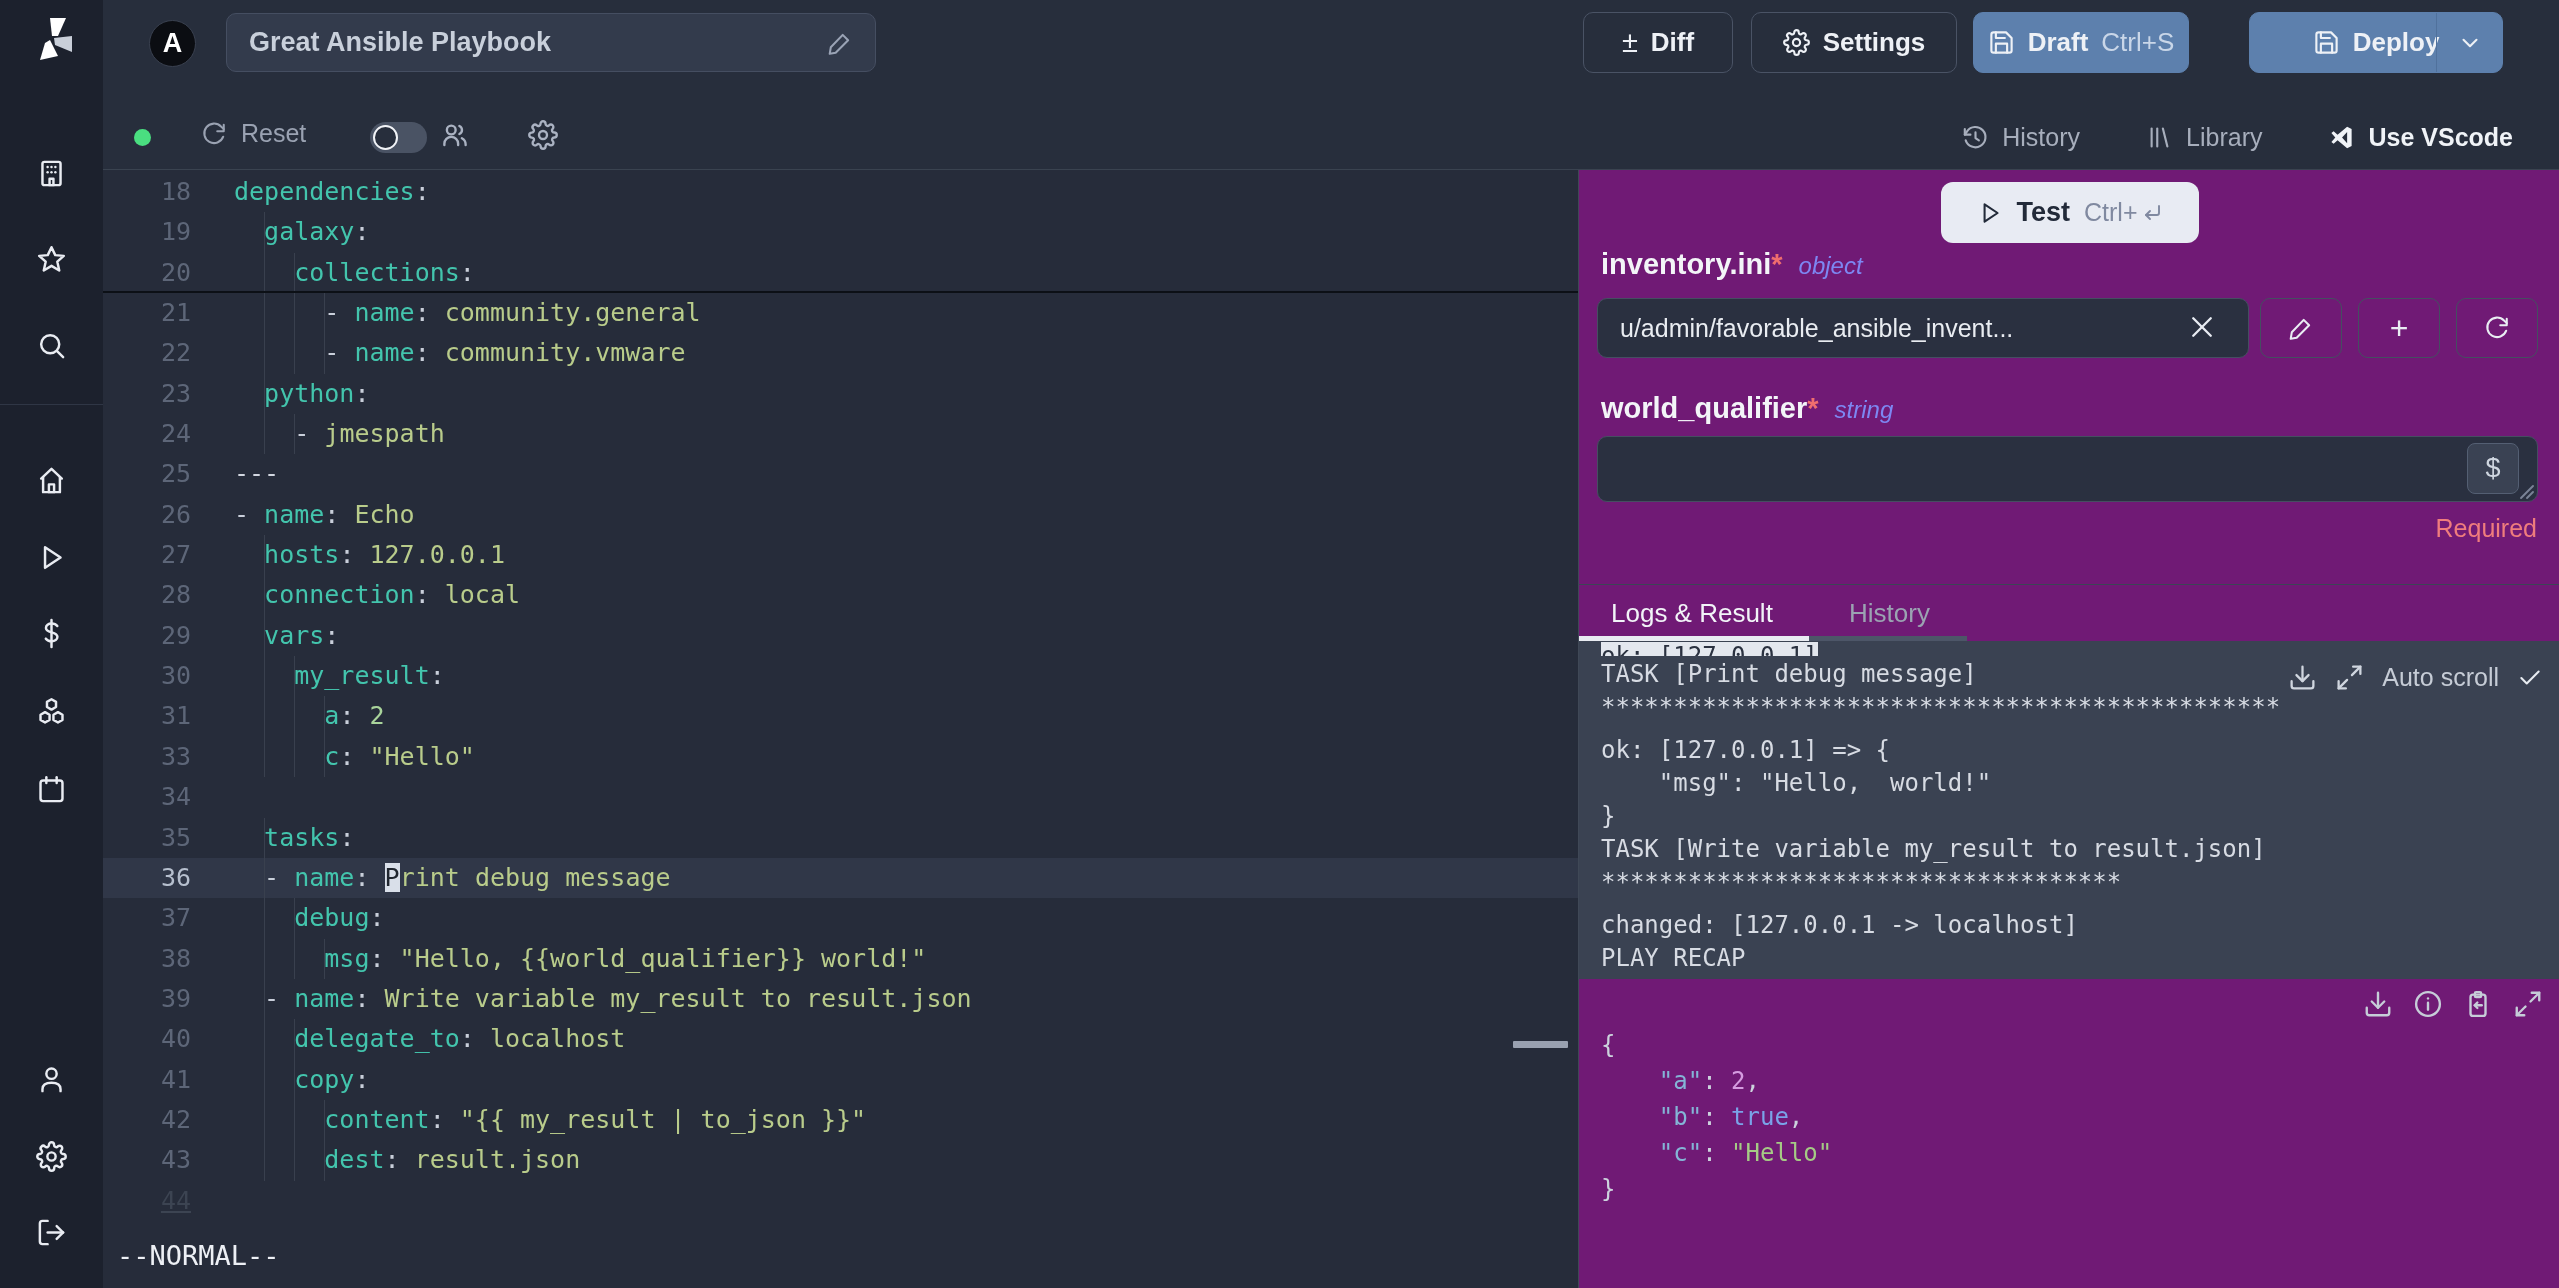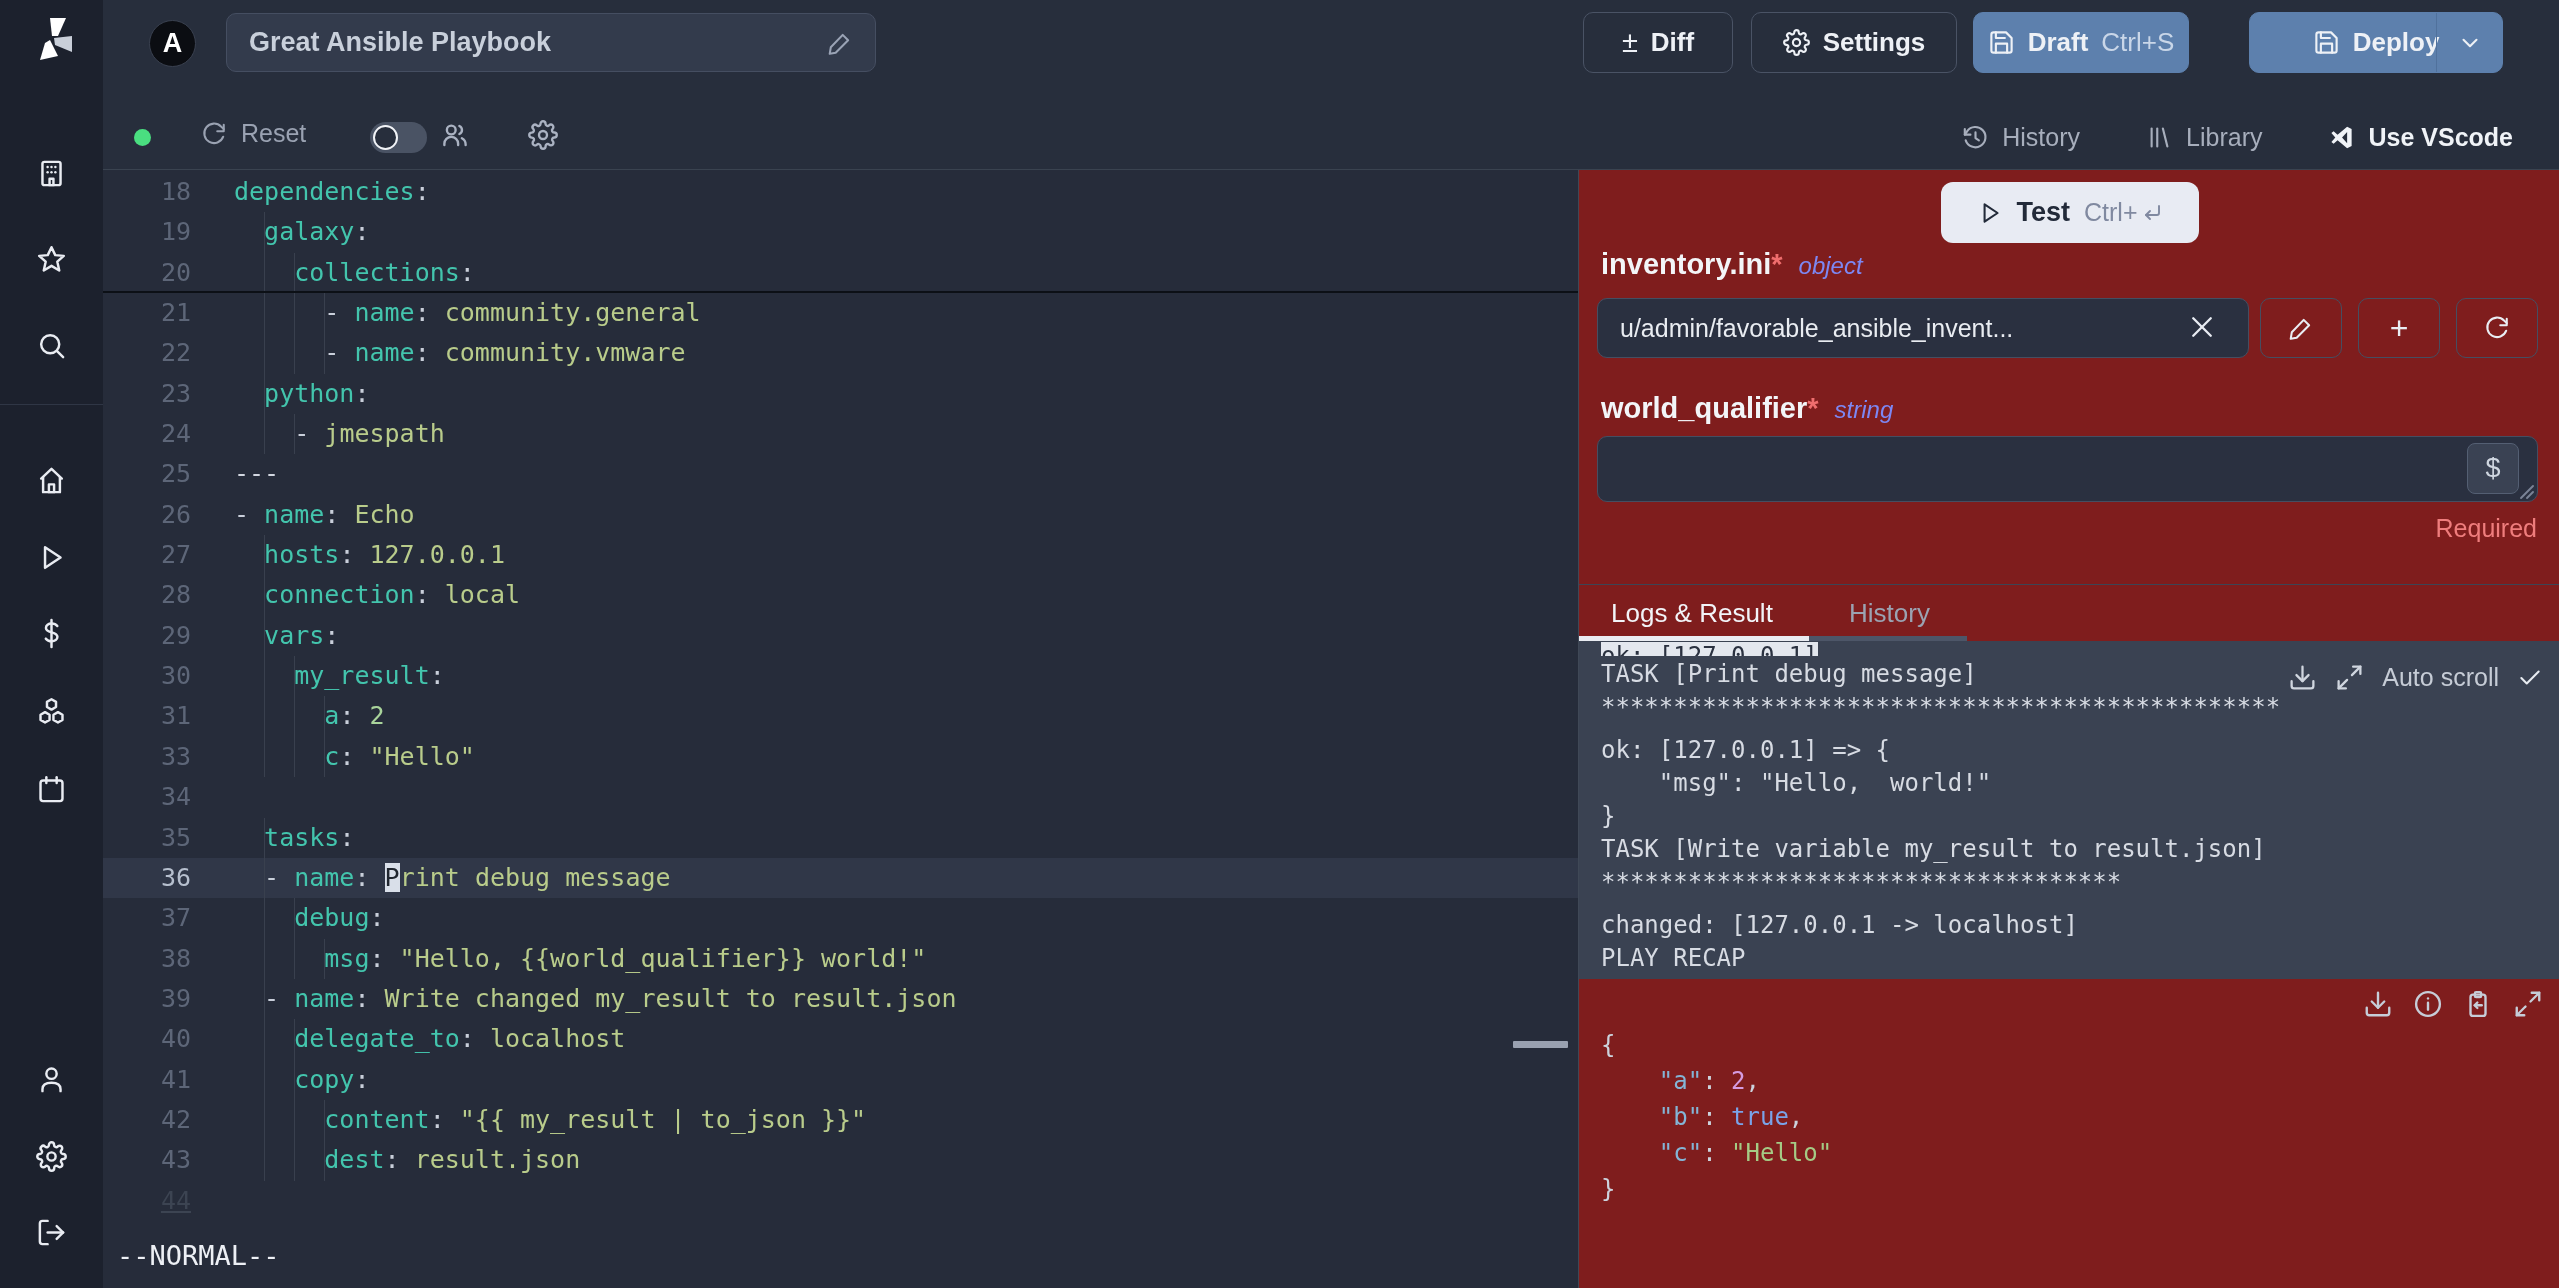--- a/index.html
+++ b/index.html
@@ -54,21 +54,21 @@
   .codeln { position:absolute; left:131px; top:0; }
   .guide { position:absolute; top:0; width:1px; height:100%; background:#39404e; }
   .tk-k { color:#43c5ad; } .tk-v { color:#b9cc8b; } .tk-p { color:#c9cfda; }
   .tk-n { color:#a9d49b; } .tk-b { color:#70a2ec; } .tk-d { color:#d2d7e0; }
   .tk-c { background:#d9dfe9; color:#20262f; }
   #vim-mode { position:absolute; left:14px; top:1070px; font-family:"DejaVu Sans Mono", monospace; font-size:27px; color:#edf0f5; }
   #scrollmark { position:absolute; right:10px; top:871px; width:55px; height:7px; background:#99a1b0; border-radius:1px; }
   #panel-divider { position:absolute; left:1578px; top:170px; width:1px; height:1118px; background:#3f4856; }
 
   
-  #rpanel { position:absolute; left:1579px; top:170px; width:980px; height:1118px; background:#7f1d1d; }
+  #rpanel { position:absolute; left:1579px; top:170px; width:980px; height:1118px; background:#701a75; }
   .test-btn { position:absolute; left:362px; top:12px; width:258px; height:61px; background:#e8ebf3; border:none; border-radius:12px; display:flex; align-items:center; justify-content:center; gap:14px; cursor:pointer; }
   .test-btn .lbl { font-size:27px; font-weight:700; color:#222a39; }
   .test-btn .kbd { font-size:25px; color:#7e87999e; color:#8089a0; display:flex; align-items:center; gap:2px; }
   .test-btn svg { width:26px; height:26px; }
 
   .arg-label { position:absolute; left:22px; display:flex; align-items:baseline; gap:16px; }
   .arg-label .nm { font-size:29px; font-weight:700; color:#f3f5f8; }
   .arg-label .req { color:#ef6e6e; }
   .arg-label .ty { font-size:24px; font-style:italic; color:#7d87f2; }
 
@@ -307,21 +307,21 @@
       <div class="cl"><span class="ln">28</span><span class="guide" style="left: 161.1px;"></span><span class="codeln"><span>  </span><span class="tk-k">connection</span><span class="tk-p">:</span><span class="tk-v"> local</span></span></div>
       <div class="cl"><span class="ln">29</span><span class="guide" style="left: 161.1px;"></span><span class="codeln"><span>  </span><span class="tk-k">vars</span><span class="tk-p">:</span></span></div>
       <div class="cl"><span class="ln">30</span><span class="guide" style="left: 161.1px;"></span><span class="guide" style="left: 191.2px;"></span><span class="codeln"><span>    </span><span class="tk-k">my_result</span><span class="tk-p">:</span></span></div>
       <div class="cl"><span class="ln">31</span><span class="guide" style="left: 161.1px;"></span><span class="guide" style="left: 191.2px;"></span><span class="guide" style="left: 221.3px;"></span><span class="codeln"><span>      </span><span class="tk-k">a</span><span class="tk-p">:</span><span class="tk-n"> 2</span></span></div>
       <div class="cl"><span class="ln">33</span><span class="guide" style="left: 161.1px;"></span><span class="guide" style="left: 191.2px;"></span><span class="guide" style="left: 221.3px;"></span><span class="codeln"><span>      </span><span class="tk-k">c</span><span class="tk-p">:</span><span class="tk-v"> "Hello"</span></span></div>
       <div class="cl"><span class="ln">34</span><span class="codeln"><span></span></span></div>
       <div class="cl"><span class="ln">35</span><span class="guide" style="left: 161.1px;"></span><span class="codeln"><span>  </span><span class="tk-k">tasks</span><span class="tk-p">:</span></span></div>
       <div class="cl cur"><span class="ln">36</span><span class="guide" style="left: 161.1px;"></span><span class="codeln"><span>  </span><span class="tk-p">- </span><span class="tk-k">name</span><span class="tk-p">:</span><span class="tk-v"> </span><span class="tk-c">P</span><span class="tk-v">rint debug message</span></span></div>
       <div class="cl"><span class="ln">37</span><span class="guide" style="left: 161.1px;"></span><span class="guide" style="left: 191.2px;"></span><span class="codeln"><span>    </span><span class="tk-k">debug</span><span class="tk-p">:</span></span></div>
       <div class="cl"><span class="ln">38</span><span class="guide" style="left: 161.1px;"></span><span class="guide" style="left: 191.2px;"></span><span class="guide" style="left: 221.3px;"></span><span class="codeln"><span>      </span><span class="tk-k">msg</span><span class="tk-p">:</span><span class="tk-v"> "Hello, {{world_qualifier}} world!"</span></span></div>
-      <div class="cl"><span class="ln">39</span><span class="guide" style="left: 161.1px;"></span><span class="codeln"><span>  </span><span class="tk-p">- </span><span class="tk-k">name</span><span class="tk-p">:</span><span class="tk-v"> Write changed my_result to result.json</span></span></div>
+      <div class="cl"><span class="ln">39</span><span class="guide" style="left: 161.1px;"></span><span class="codeln"><span>  </span><span class="tk-p">- </span><span class="tk-k">name</span><span class="tk-p">:</span><span class="tk-v"> Write variable my_result to result.json</span></span></div>
       <div class="cl"><span class="ln">40</span><span class="guide" style="left: 161.1px;"></span><span class="guide" style="left: 191.2px;"></span><span class="codeln"><span>    </span><span class="tk-k">delegate_to</span><span class="tk-p">:</span><span class="tk-v"> localhost</span></span></div>
       <div class="cl"><span class="ln">41</span><span class="guide" style="left: 161.1px;"></span><span class="guide" style="left: 191.2px;"></span><span class="codeln"><span>    </span><span class="tk-k">copy</span><span class="tk-p">:</span></span></div>
       <div class="cl"><span class="ln">42</span><span class="guide" style="left: 161.1px;"></span><span class="guide" style="left: 191.2px;"></span><span class="guide" style="left: 221.3px;"></span><span class="codeln"><span>      </span><span class="tk-k">content</span><span class="tk-p">:</span><span class="tk-v"> "{{ my_result | to_json }}"</span></span></div>
       <div class="cl"><span class="ln">43</span><span class="guide" style="left: 161.1px;"></span><span class="guide" style="left: 191.2px;"></span><span class="guide" style="left: 221.3px;"></span><span class="codeln"><span>      </span><span class="tk-k">dest</span><span class="tk-p">:</span><span class="tk-v"> result.json</span></span></div>
       <div class="cl"><span class="ln dim">44</span><span class="codeln"><span></span></span></div>
     </div>
   <div id="vim-mode">--NORMAL--</div>
   <div id="scrollmark"></div>
 </div>
 <div id="panel-divider"></div>

